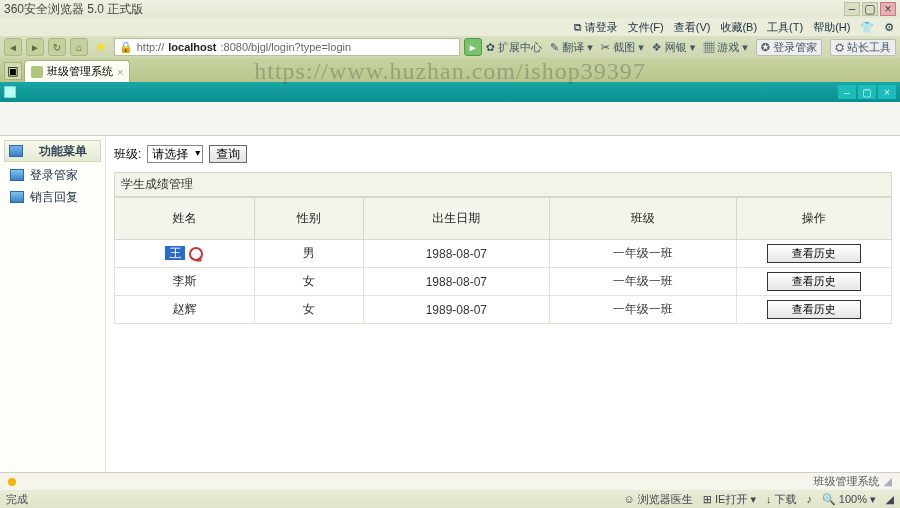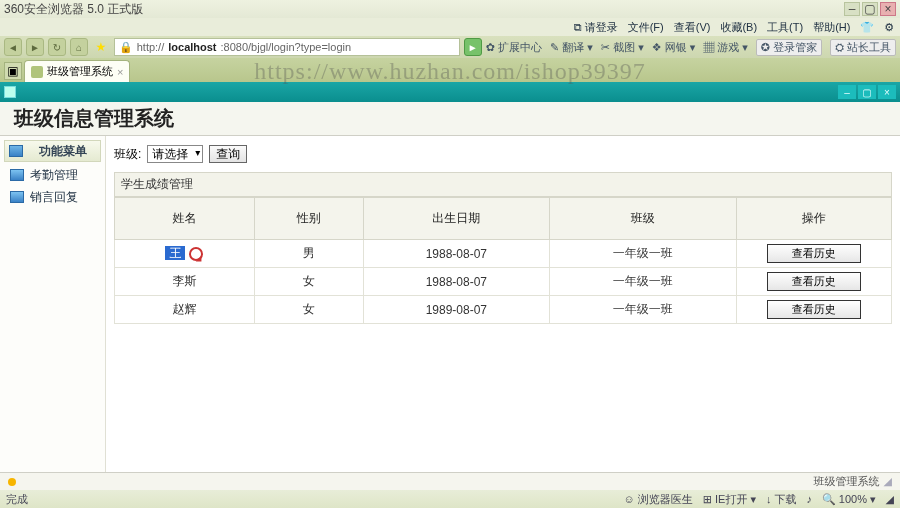--- a/index.html
+++ b/index.html
@@ -132,32 +132,31 @@
   <span class="doc"></span>
   <span></span>
   <div class="inner-controls">
     <span>–</span>
     <span>▢</span>
     <span>×</span>
   </div>
 </div>
 
 <div class="app-header">
-  <div class="app-title">班级信息管理系统</div>
 </div>
 
 <div class="main">
   <div class="side-panel">
     <div class="side-title">
       <span class="ico"></span>
       <span>功能菜单</span>
     </div>
     <div class="side-item">
       <span class="ico"></span>
-      <span>考勤管理</span>
+      <span>登录管家</span>
     </div>
     <div class="side-item">
       <span class="ico"></span>
       <span>销言回复</span>
     </div>
   </div>
 
   <div class="content">
     <div class="query-row">
       <span>班级:</span>

